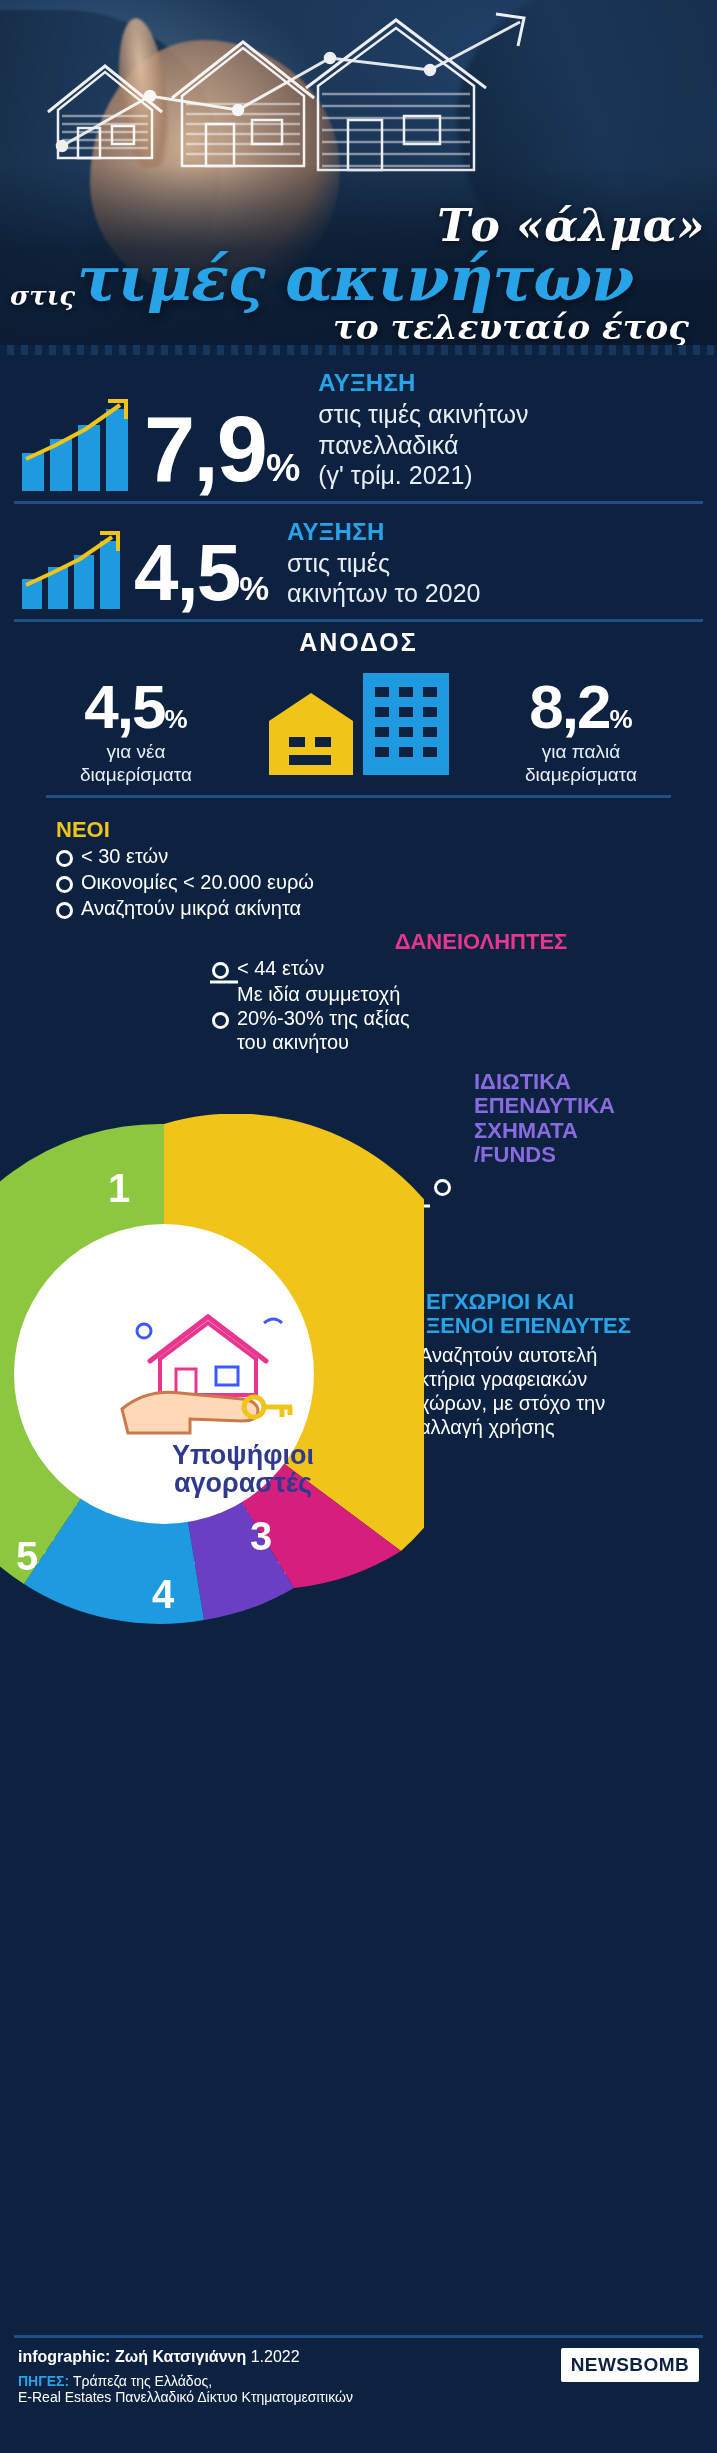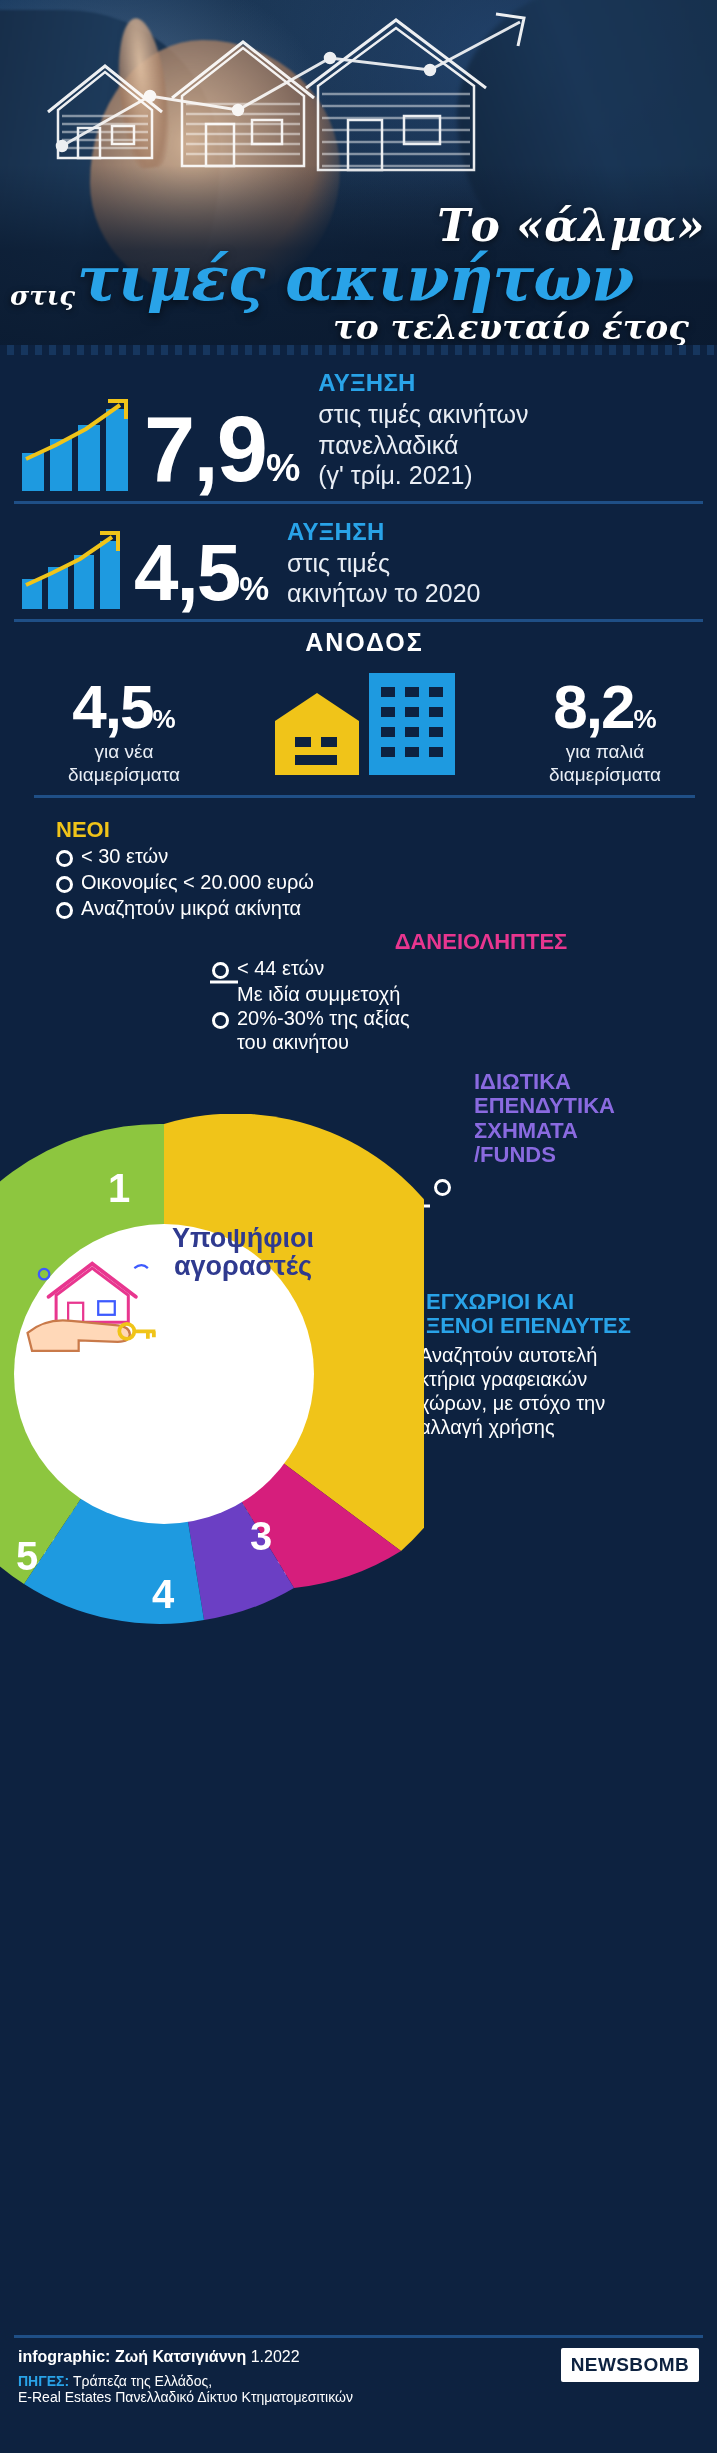--- a/index.html
+++ b/index.html
@@ -104,21 +104,21 @@
     font-family:"Liberation Sans", sans-serif;
     font-weight:bold; color:#fff; line-height:.9;
     letter-spacing:-2px;
   }
   .stat-num .pct { font-size:.42em; letter-spacing:0; }
   .stat-text { padding-left:18px; }
   .stat-head { color:#29a3e8; font-weight:bold; font-size:24px; letter-spacing:.3px; }
   .stat-sub { color:#e9eef5; font-size:25px; line-height:1.22; margin-top:2px; }
 
   
-  .anodos { padding: 6px 8px 16px; margin-left: 12px; }
+  .anodos { padding: 6px 32px 16px; }
   .anodos-title { text-align:center; color:#ffffff; font-size:25px; font-weight:bold; letter-spacing:2px; }
   .anodos-body { display:flex; align-items:flex-end; justify-content:space-between; margin-top:6px; }
   .anodos-col { width:208px; text-align:center; }
   .anodos-num { font-size:62px; font-weight:bold; color:#fff; line-height:.9; letter-spacing:-2px;}
   .anodos-num .pct { font-size:.42em; letter-spacing:0;}
   .anodos-cap { color:#e9eef5; font-size:19px; line-height:1.2; margin-top:6px;}
   .anodos-mid { width:210px; display:flex; align-items:flex-end; justify-content:center; gap:6px; padding-bottom:4px;}
 
   
   .donut-section { position:relative; padding: 12px 0 0 0; height: 1160px; }
@@ -129,21 +129,21 @@
   .bullet-dot {
     width:17px; height:17px; border-radius:50%;
     border:3px solid #ffffff; background:#0d2240; flex:0 0 auto; margin-top:5px;
   }
   .bullet-txt { color:#ffffff; font-size:20px; line-height:1.2; }
 
   .donut-wrap { position:absolute; left:-96px; top:300px; width:520px; height:520px; }
   .center-circle {
     position:absolute; left:110px; top:110px; width:300px; height:300px;
     background:#ffffff; border-radius:50%;
-    display:flex; align-items:flex-start; justify-content:flex-end;
+    display:flex; flex-direction:column; align-items:flex-end; justify-content:flex-end;
     padding-bottom:26px;
   }
   .center-label { color:#2f3a8f; font-weight:bold; font-size:27px; line-height:1.05; text-align:center; }
   .slice-num { position:absolute; color:#ffffff; font-weight:bold; font-size:40px; }
 
   
   .footer { position:absolute; left:0; bottom:0; width:717px; height:118px; background:#0d2240; }
   .footer-top-line { height:3px; background:#1f4f86; margin:0 14px 10px; }
   .footer-inner { display:flex; justify-content:space-between; align-items:flex-start; padding:0 18px; }
   .f-l1 { color:#ffffff; font-size:16px; font-weight:bold; }

